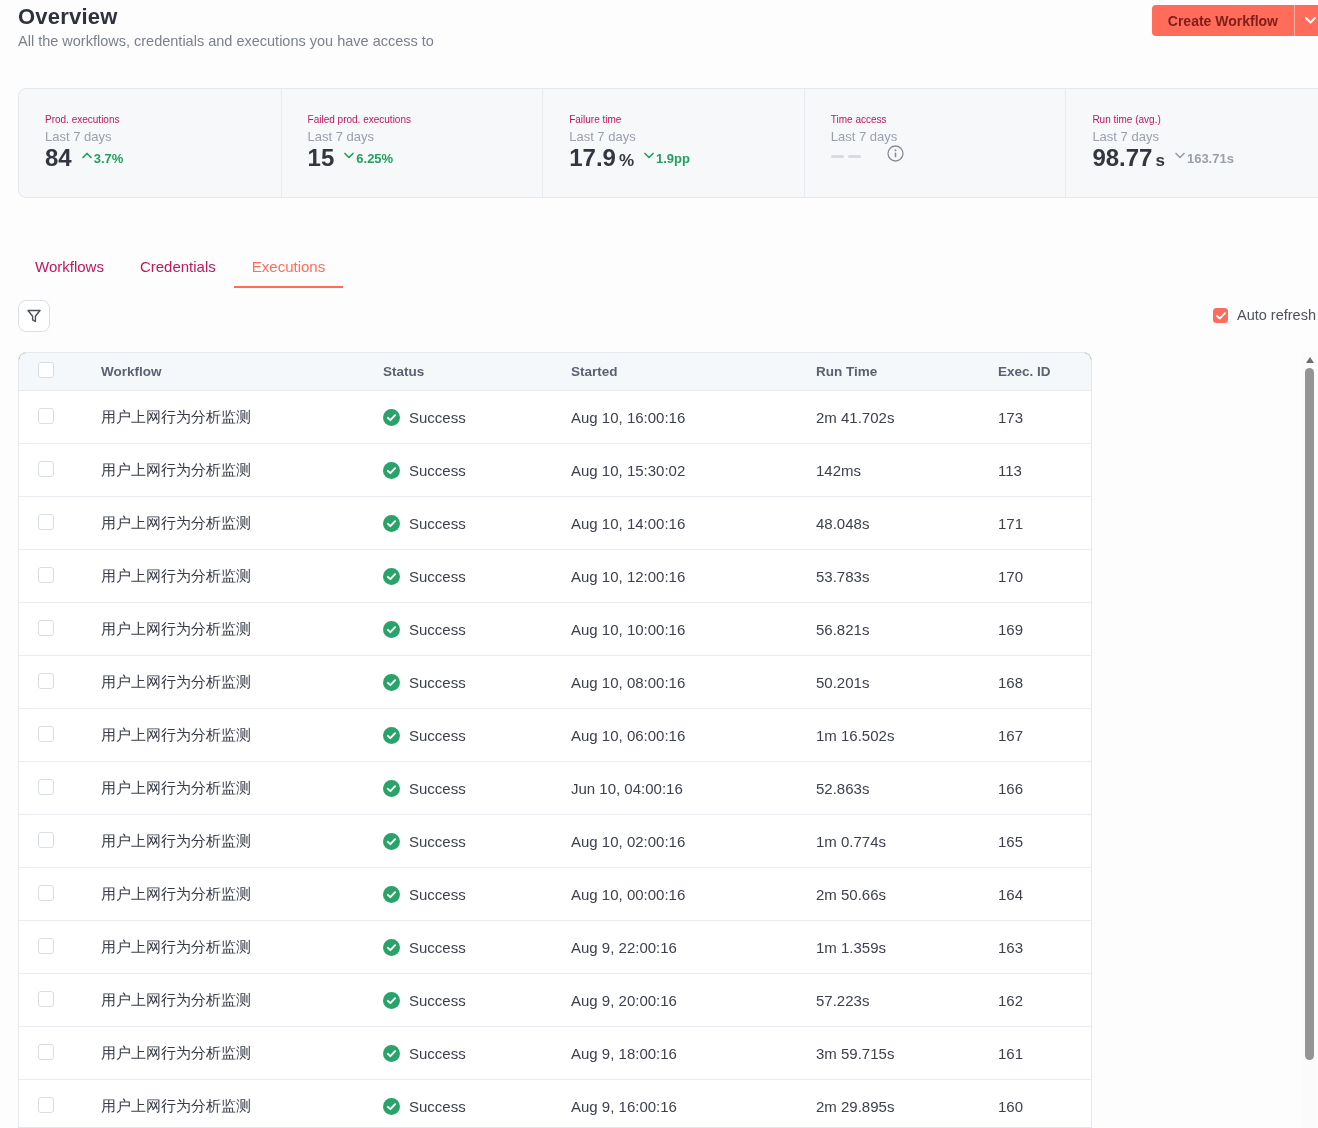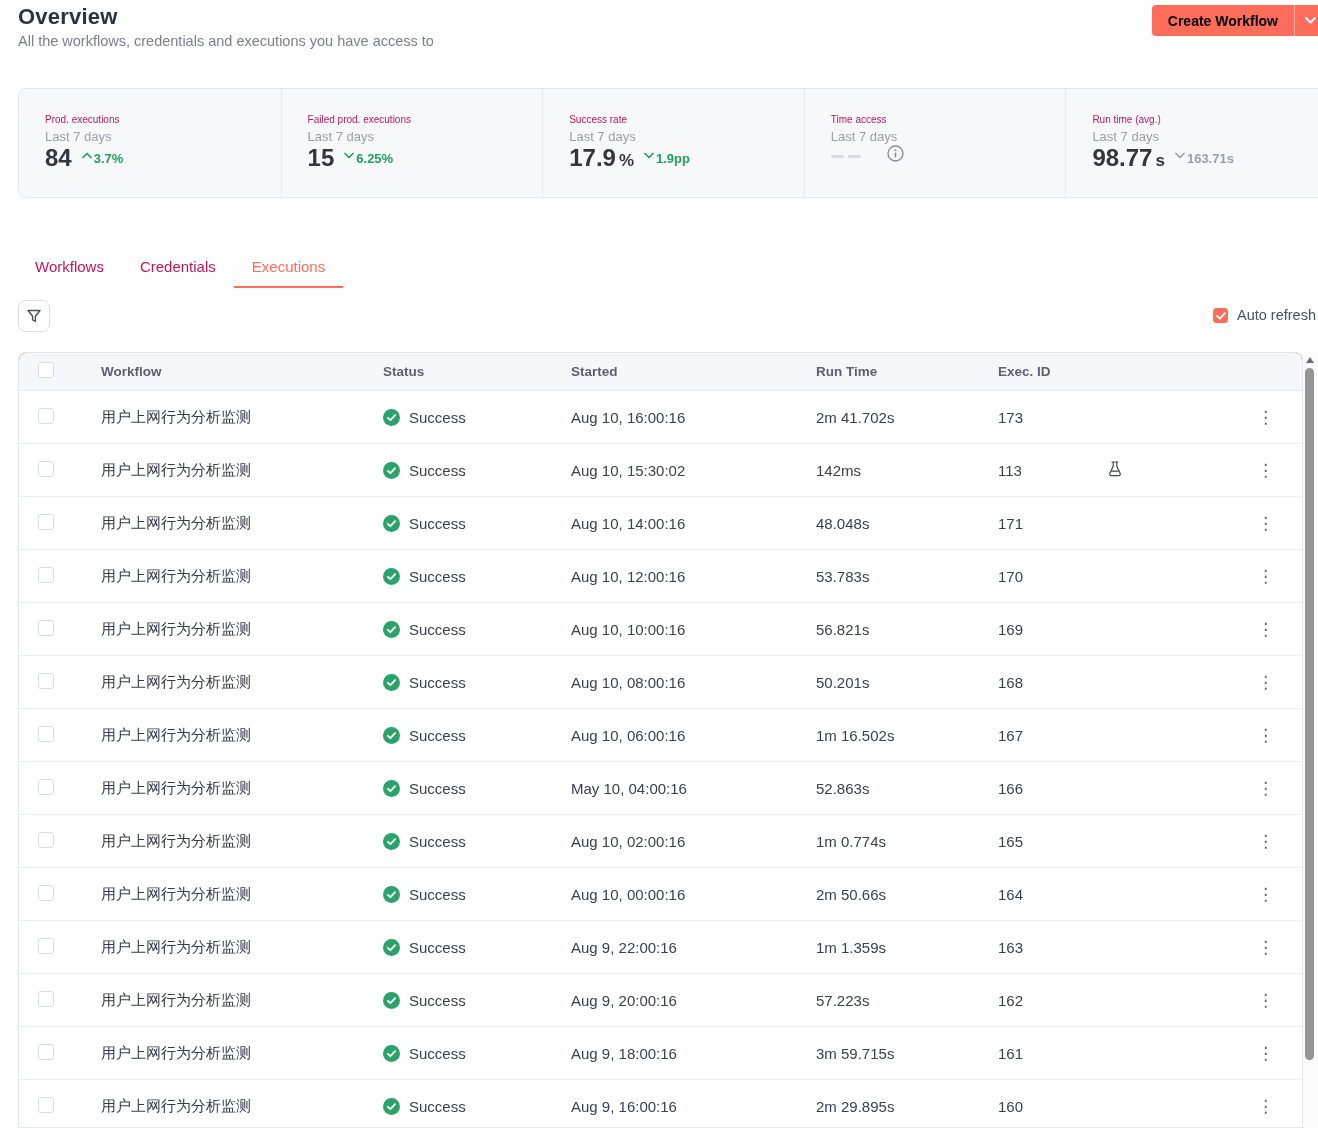--- a/index.html
+++ b/index.html
@@ -14,21 +14,21 @@
   html,body{width:1318px;height:1128px}
   body{
     position:relative;overflow:hidden;background:#fdfdfe;
     font-family:"Liberation Sans","DejaVu Sans",sans-serif;
     -webkit-font-smoothing:antialiased;
   }
   
   .page-title{position:absolute;left:18px;top:4px;font-size:22px;font-weight:700;color:#2e323b;letter-spacing:.2px}
   .subtitle{position:absolute;left:18px;top:33px;font-size:14.5px;color:#7b818b}
   .create-split{position:absolute;top:5px;right:-8px;height:31px;display:flex;border-radius:4px;overflow:hidden}
-  .create-main{background:var(--accent);color:#000000;font-size:14px;font-weight:700;padding:0 16px;display:flex;align-items:center;border:none;cursor:pointer;font-family:inherit}
+  .create-main{background:var(--accent);color:#7f1d1d;font-size:14px;font-weight:700;padding:0 16px;display:flex;align-items:center;border:none;cursor:pointer;font-family:inherit}
   .create-caret{width:32px;background:var(--accent);border:none;border-left:1px solid rgba(255,255,255,.45);display:flex;align-items:center;justify-content:center;cursor:pointer}
   
   .stats{position:absolute;left:18px;top:88px;width:1310px;height:110px;background:#f7f8fa;border:1px solid var(--border);border-radius:8px;display:grid;grid-template-columns:repeat(5,1fr)}
   .stat-card{padding:25px 0 0 26px;border-left:1px solid #e7eaef}
   .stat-card:first-child{border-left:none}
   .stat-label{font-size:10px;color:#be185d}
   .stat-period{font-size:13px;color:var(--muted);margin-top:4px}
   .stat-value-row{display:flex;align-items:center;gap:10px}
   .stat-value{font-size:24px;font-weight:700;color:var(--text-dark)}
   .stat-unit{font-size:17px;font-weight:700;color:var(--text-dark);margin-left:3px}
@@ -40,21 +40,21 @@
   
   .tabs{position:absolute;left:17px;top:254px;display:flex}
   .tab{padding:4px 18px 11px;font-size:15px;color:#be185d;cursor:pointer;border-bottom:2px solid transparent}
   .tab.active{color:var(--accent);border-bottom-color:var(--accent)}
   
   .filter-btn{position:absolute;left:18px;top:300px;width:32px;height:32px;background:#fff;border:1px solid #dce0e8;border-radius:8px;display:flex;align-items:center;justify-content:center;cursor:pointer}
   .auto-refresh{position:absolute;top:307px;right:2px;display:flex;align-items:flex-end;gap:9px;cursor:pointer}
   .ar-checkbox{width:15px;height:15px;background:var(--accent);border-radius:3.5px;display:flex;align-items:center;justify-content:center}
   .ar-label{font-size:14.5px;color:#4d525c}
   
-  .table{position:absolute;left:18px;top:352px;width:1285px;height:776px;background:#4d7c0f;border:1px solid var(--border);border-radius:8px 8px 0 0;overflow:hidden}
+  .table{position:absolute;left:18px;top:352px;width:1074px;height:776px;background:#4d7c0f;border:1px solid var(--border);border-radius:8px 8px 0 0;overflow:hidden}
   .grid-cols{display:grid;grid-template-columns:64px 282px 188px 245px 182px 110px 109px 1fr;align-items:center}
   .thead{height:38px;background:#f5f8fb;border-bottom:1px solid #e7eaef;font-size:13.5px;font-weight:700;color:#5b6170}
   .thead .cell,.trow .cell{padding-left:18px}
   .cell.c-check{padding-left:19px}
   .trow{height:53px;border-bottom:1px solid #eaedf2;font-size:15px;color:var(--text);background:#fff}
   .checkbox{display:inline-block;width:16px;height:16px;background:#fff;border:1px solid #d9dde4;border-radius:3px;cursor:pointer}
   .c-workflow{color:#363b45}
   .c-status{display:flex;align-items:center;gap:9px}
   .c-flask{padding-left:30px}
   .c-kebab{display:flex;justify-content:flex-end;padding-right:28px}
@@ -103,21 +103,21 @@
       <span class="trend green">
         <svg width="10" height="9" viewBox="0 0 10 9">
             <polyline points="1,2.5 5,6.5 9,2.5" fill="none" stroke="#23a05f" stroke-width="1.7" stroke-linecap="round" stroke-linejoin="round"></polyline>
           </svg>
           <span>6.25%</span>
       </span>
     </div>
   </div>
 
   <div class="stat-card">
-    <div class="stat-label">Success rate</div>
+    <div class="stat-label">Failure time</div>
     <div class="stat-period">Last 7 days</div>
     <div class="stat-value-row">
       <span class="stat-value"><span>17.9</span><span class="stat-unit">%</span></span>
       <span class="trend green">
         <svg width="10" height="9" viewBox="0 0 10 9">
             <polyline points="1,2.5 5,6.5 9,2.5" fill="none" stroke="#23a05f" stroke-width="1.7" stroke-linecap="round" stroke-linejoin="round"></polyline>
           </svg>
           <span>1.9pp</span>
       </span>
     </div>
@@ -357,21 +357,21 @@
   <div class="trow grid-cols">
     <div class="cell c-check"><span class="checkbox"></span></div>
     <div class="cell c-workflow">用户上网行为分析监测</div>
     <div class="cell c-status">
       <svg width="17" height="17" viewBox="0 0 16 16">
             <circle cx="8" cy="8" r="8" fill="#2aa36b"></circle>
             <path d="M4.6 8.3l2.3 2.2 4.5-4.7" fill="none" stroke="#fff" stroke-width="1.8" stroke-linecap="round" stroke-linejoin="round"></path>
           </svg>
       <span>Success</span>
     </div>
-    <div class="cell">May 10, 04:00:16</div>
+    <div class="cell">Jun 10, 04:00:16</div>
     <div class="cell">52.863s</div>
     <div class="cell">166</div>
     <div class="cell c-flask">
       <svg width="14" height="16" viewBox="0 0 14 16" style="visibility: hidden;">
             <path d="M4 1h6 M5.2 1v4.3L1.8 12.4c-.5 1.1.3 2.3 1.5 2.3h7.4c1.2 0 2-1.2 1.5-2.3L8.8 5.3V1" fill="none" stroke="#3f4450" stroke-width="1.2" stroke-linecap="round" stroke-linejoin="round"></path>
             <path d="M3.4 10.2h7.2" stroke="#3f4450" stroke-width="1.2"></path>
           </svg>
     </div>
     <div class="cell c-kebab">
           <span class="kebab">⋮</span>

